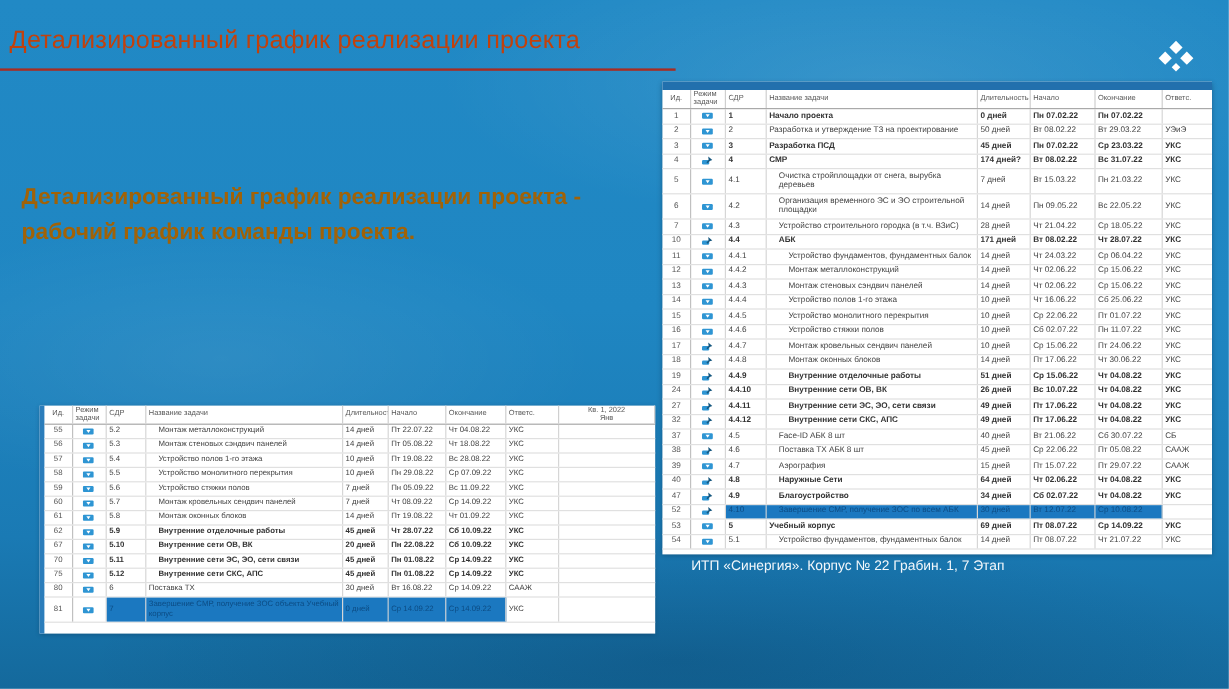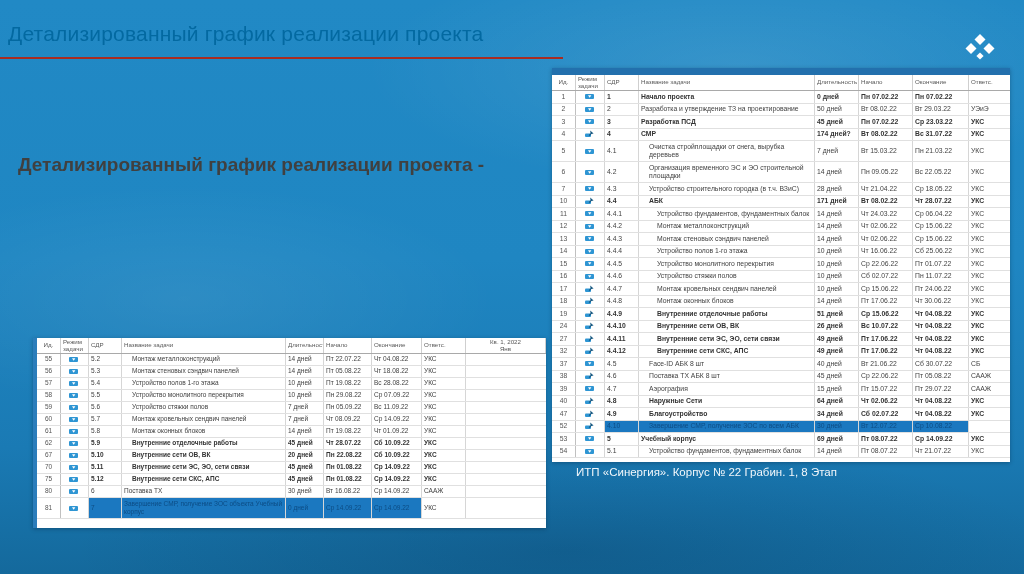--- a/index.html
+++ b/index.html
@@ -6,30 +6,30 @@
   body{
     width:1024px;height:574px;position:relative;overflow:hidden;
     font-family:"Liberation Sans", sans-serif;
     background:
       radial-gradient(ellipse 620px 200px at 72% 12%, rgba(255,255,255,0.10), transparent 60%),
       radial-gradient(ellipse 520px 190px at 18% 52%, rgba(255,255,255,0.07), transparent 60%),
       radial-gradient(ellipse 700px 160px at 55% 96%, rgba(0,30,60,0.18), transparent 70%),
       linear-gradient(180deg,#2189c5 0%,#1f86c2 45%,#1a7ab4 78%,#14699c 100%);
   }
   .title{
-    position:absolute;left:8px;top:22px;color:#0369a1;font-size:21px;font-weight:400;
+    position:absolute;left:8px;top:22px;color:#c2410c;font-size:21px;font-weight:400;
     letter-spacing:.2px;
   }
   .title-underline{
     position:absolute;left:0;top:57px;width:563px;height:2px;background:#a82c22;
   }
   .logo{position:absolute;right:28px;top:33px;display:flex;align-items:center;gap:9px;}
   .logo-text{color:#fff;font-size:27px;font-weight:700;letter-spacing:.5px;}
   .subtitle{
-    position:absolute;left:18px;top:150px;color:#404040;font-size:19px;font-weight:700;
+    position:absolute;left:18px;top:150px;color:#a16207;font-size:19px;font-weight:700;
     line-height:29px;width:520px;
   }
   .caption{
     position:absolute;left:576px;top:466px;color:#f2f7fb;font-size:11.5px;font-weight:400;
   }
 
   
   .panel{position:absolute;background:#ffffff;box-shadow:0 1px 4px rgba(0,25,50,.35);}
   .panel-right{left:552px;top:68px;width:458px;padding-bottom:4px;}
   .panel-left{left:33px;top:338px;width:509px;border-left:4px solid #2b7dbb;padding-bottom:9px;}
@@ -76,20 +76,21 @@
         <path d="M16 1 l5.5 5.5 L16 12 10.5 6.5 Z"></path>
         <path d="M25 10 l5.5 5.5 L25 21 19.5 15.5 Z"></path>
         <path d="M16 19.4 l3.6 3.6 L16 26.6 12.4 23 Z"></path>
       </g>
     </svg>
   </span>
 </div>
 
 <div class="subtitle">
   <div>Детализированный график реализации проекта -</div>
+  <div>рабочий график команды проекта.</div>
 </div>
 
 <div class="panel panel-right">
   <div class="shot-topbar"></div>
   <div class="tbl">
     <div class="thead">
       <div class="tcell c-id">Ид.</div>
       <div class="tcell c-mode">Режим задачи</div>
       <div class="tcell c-wbs">СДР</div>
       <div class="tcell c-name">Название задачи</div>
@@ -745,13 +746,13 @@
           <div class="tcell c-dur">0 дней</div>
           <div class="tcell c-start">Ср 14.09.22</div>
           <div class="tcell c-fin">Ср 14.09.22</div>
           <div class="tcell c-resp">УКС</div>
           <div class="tcell c-gantt"></div>
         </div>
       </div>
   </div>
 </div>
 
-<div class="caption">ИТП «Синергия». Корпус № 22 Грабин. 1, 8 Этап</div>
+<div class="caption">ИТП «Синергия». Корпус № 22 Грабин. 1, 7 Этап</div>
 
 </body></html>

